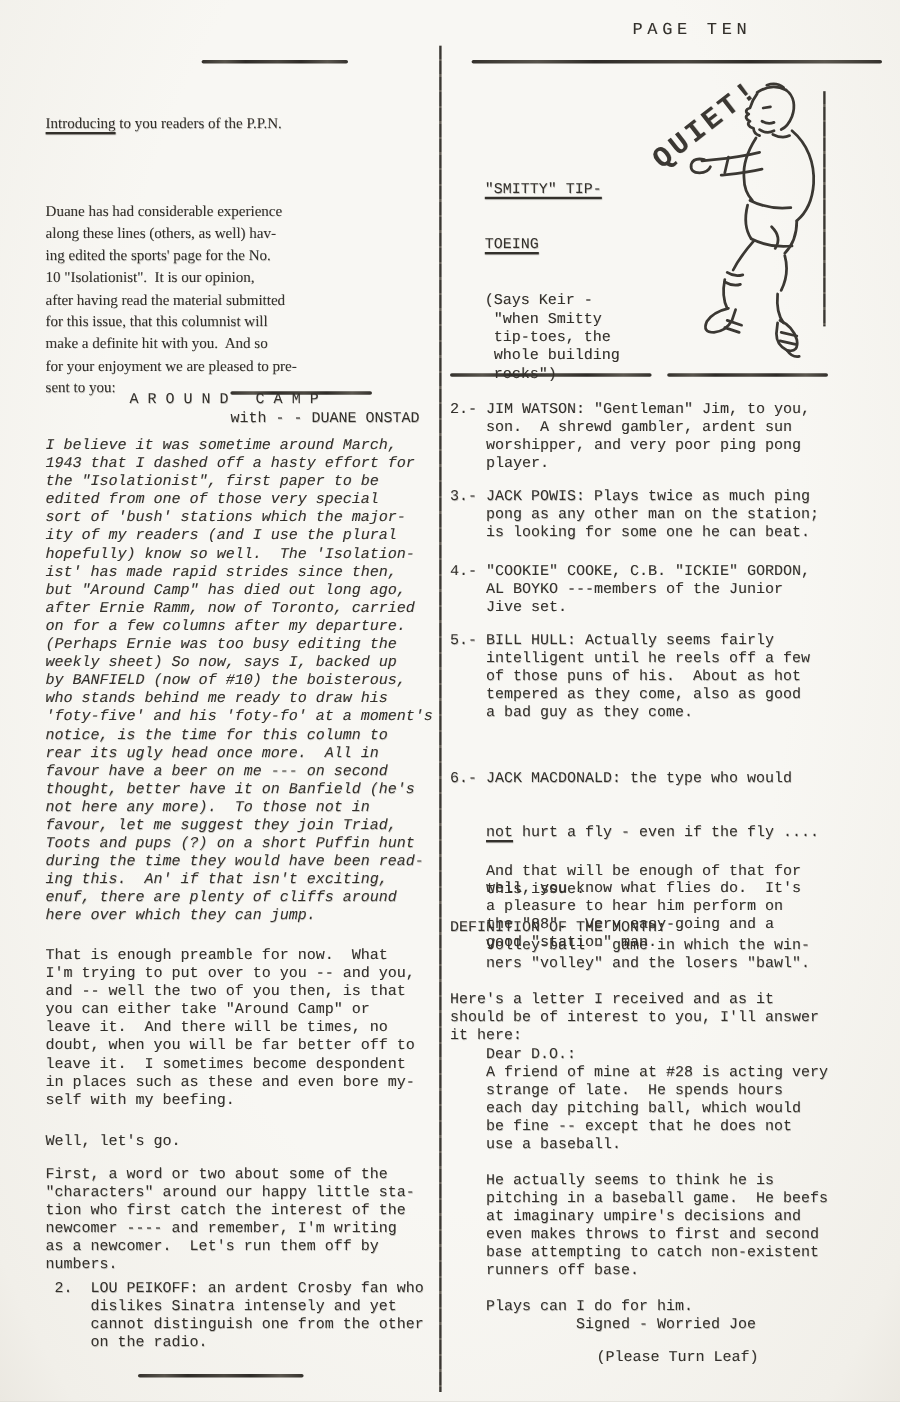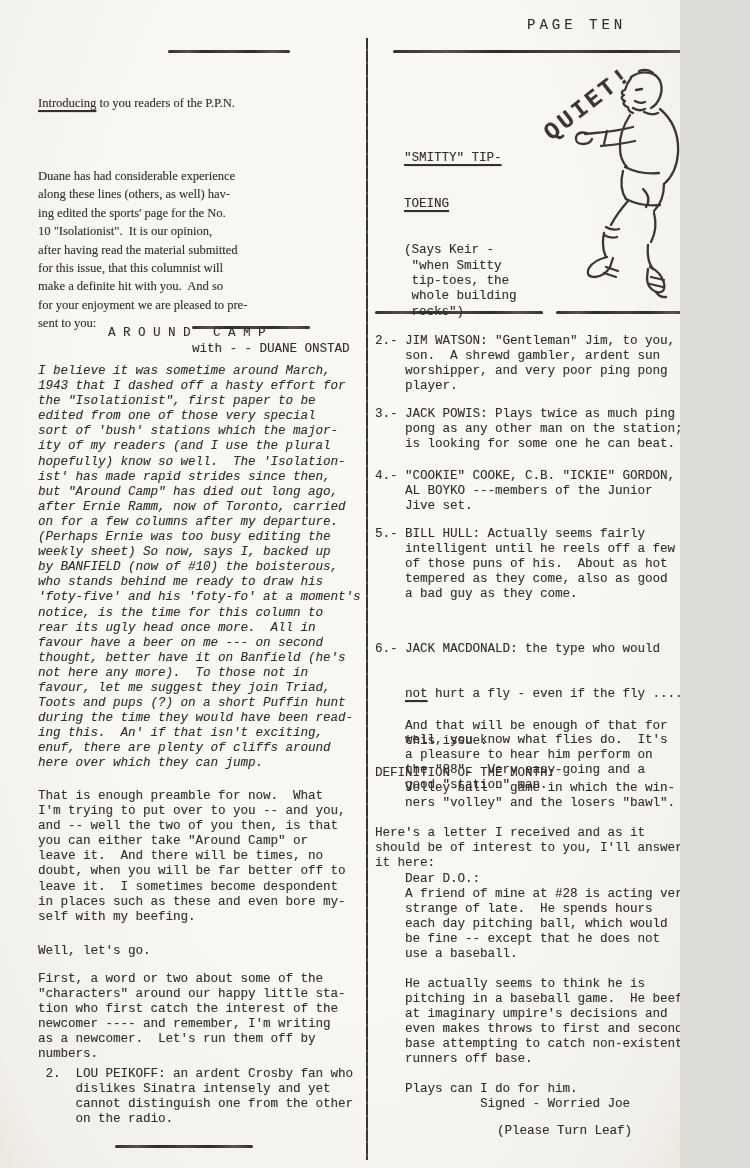--- a/index.html
+++ b/index.html
@@ -1,17 +1,17 @@
 <!DOCTYPE html>
 <html><head>
 <meta charset="utf-8">
 <style>
   html,body{margin:0;padding:0;background:#dedcd6;}
   .page{
-    position:relative;width:680px;height:1168px;overflow:hidden;
+    position:relative;width:750px;height:1168px;overflow:hidden;
     background:radial-gradient(ellipse at 50% 38%, #f8f7f3 55%, #f1efe9 92%, #ebe8e1 100%);
     font-family:"Liberation Mono","DejaVu Sans Mono",monospace;
     color:#33302b;
     text-shadow:0.4px 0.4px 0 rgba(51,48,43,0.28);
   }
   .blk{position:absolute;white-space:pre;font-size:12.5px;line-height:15.1px;}
   .lh18{line-height:18.4px;font-family:Liberation Serif, serif;}
   .smitty{line-height:15.4px;}
   .u{text-decoration:underline;text-underline-offset:2.5px;text-decoration-thickness:1.5px;}
   .hrule{

